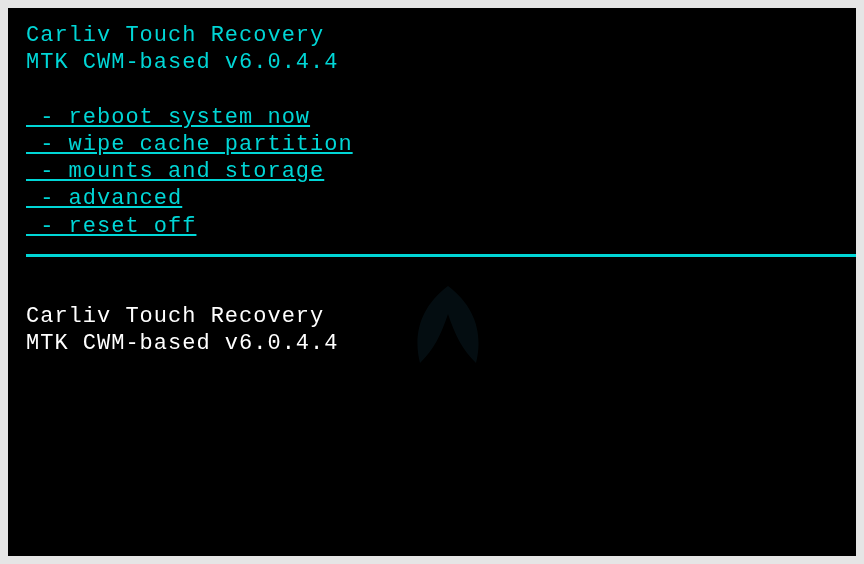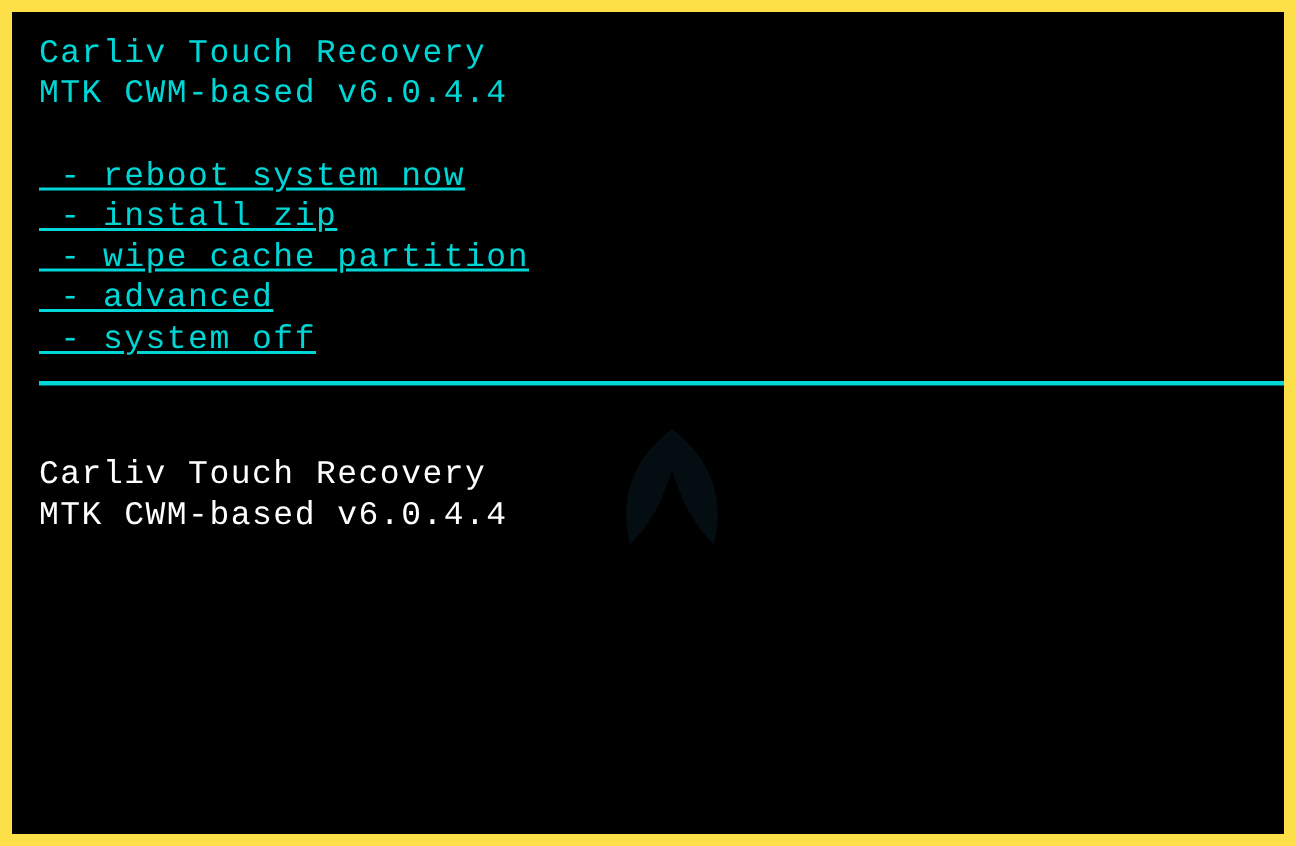--- a/index.html
+++ b/index.html
@@ -11,21 +11,21 @@
     body {
       width: 864px;
       height: 564px;
       background: #ffffff;
       overflow: hidden;
     }
     
     .frame {
       width: 864px;
       height: 564px;
-      background: #fde047;
+      background: #e5e5e5;
       padding: 8px;
     }
     
     .screen {
       width: 848px;
       height: 548px;
       background: #000000;
       font-family: "Courier New", Courier, monospace;
       font-size: 22px;
       line-height: 1.05;
@@ -119,24 +119,24 @@
       </svg>
     </div>
 
     <div class="header-line">Carliv Touch Recovery</div>
     <div class="header-line">MTK CWM-based v6.0.4.4</div>
 
     <div class="gap"></div>
 
     <div class="menu" id="menu-container">
         <div class="menu-item"> - reboot system now</div>
-        <div class="menu-item"> - install zip</div>
         <div class="menu-item"> - wipe cache partition</div>
+        <div class="menu-item"> - mounts and storage</div>
         <div class="menu-item"> - advanced</div>
-        <div class="menu-item"> - system off</div>
+        <div class="menu-item"> - reset off</div>
       </div>
 
     <div class="divider"></div>
 
     <div class="bottom-gap"></div>
 
     <div class="footer-line">Carliv Touch Recovery</div>
     <div class="footer-line">MTK CWM-based v6.0.4.4</div>
 
   </div>

